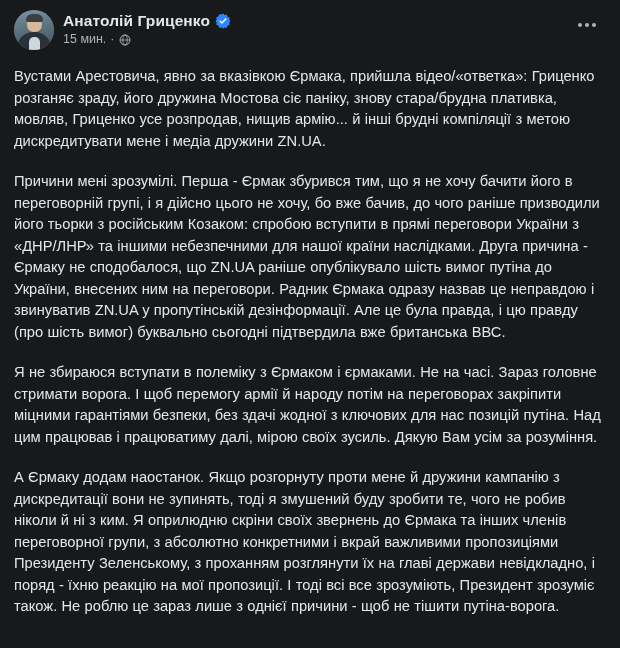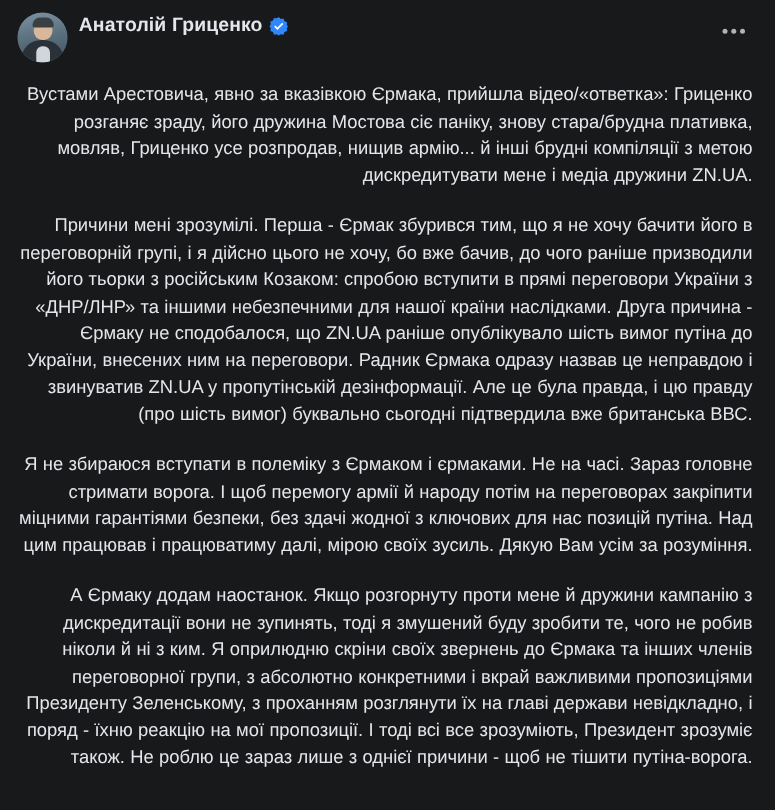--- a/index.html
+++ b/index.html
@@ -145,21 +145,20 @@
     background: #b0b3b8;
     display: block;
   }
   .post-body {
     margin-top: 10px;
     font-size: 14.7px;
     line-height: 21.5px;
     color: #e4e6eb;
     letter-spacing: 0px;
     word-spacing: .2px;
-    text-align: right;
   }
   .post-body p {
     margin: 0 0 19px 0;
   }
   .post-body p:last-child {
     margin-bottom: 12px;
   }
 </style>
 </head>
 <body>
@@ -177,20 +176,29 @@
     </div>
 
     <div class="header-text">
       <div class="name-row">
         <span class="author-name">Анатолій Гриценко</span>
         <svg class="verified" viewBox="0 0 16 16">
           <path fill="#2d88ff" d="M8 0.6l1.6 1.5 2.2-.3.8 2.1 2.1.8-.3 2.2L15.4 8l-1 1.6.3 2.2-2.1.8-.8 2.1-2.2-.3L8 15.4l-1.6-1-2.2.3-.8-2.1-2.1-.8.3-2.2L.6 8l1-1.6-.3-2.2 2.1-.8.8-2.1 2.2.3z"></path>
           <path fill="#ffffff" d="M6.9 10.9L4.3 8.3l1-1 1.6 1.6 3.8-3.8 1 1z"></path>
         </svg>
       </div>
+      <div class="meta-row">
+        <span>15 мин.</span>
+        <span class="meta-dot">·</span>
+        <svg class="globe-icon" viewBox="0 0 16 16">
+          <circle cx="8" cy="8" r="6.6" fill="none" stroke="#b0b3b8" stroke-width="1.3"></circle>
+          <ellipse cx="8" cy="8" rx="2.9" ry="6.6" fill="none" stroke="#b0b3b8" stroke-width="1.1"></ellipse>
+          <line x1="1.5" y1="8" x2="14.5" y2="8" stroke="#b0b3b8" stroke-width="1.1"></line>
+        </svg>
+      </div>
     </div>
 
     <div class="more-btn">
       <span></span>
       <span></span>
       <span></span>
     </div>
   </div>
 
   <div class="post-body">

